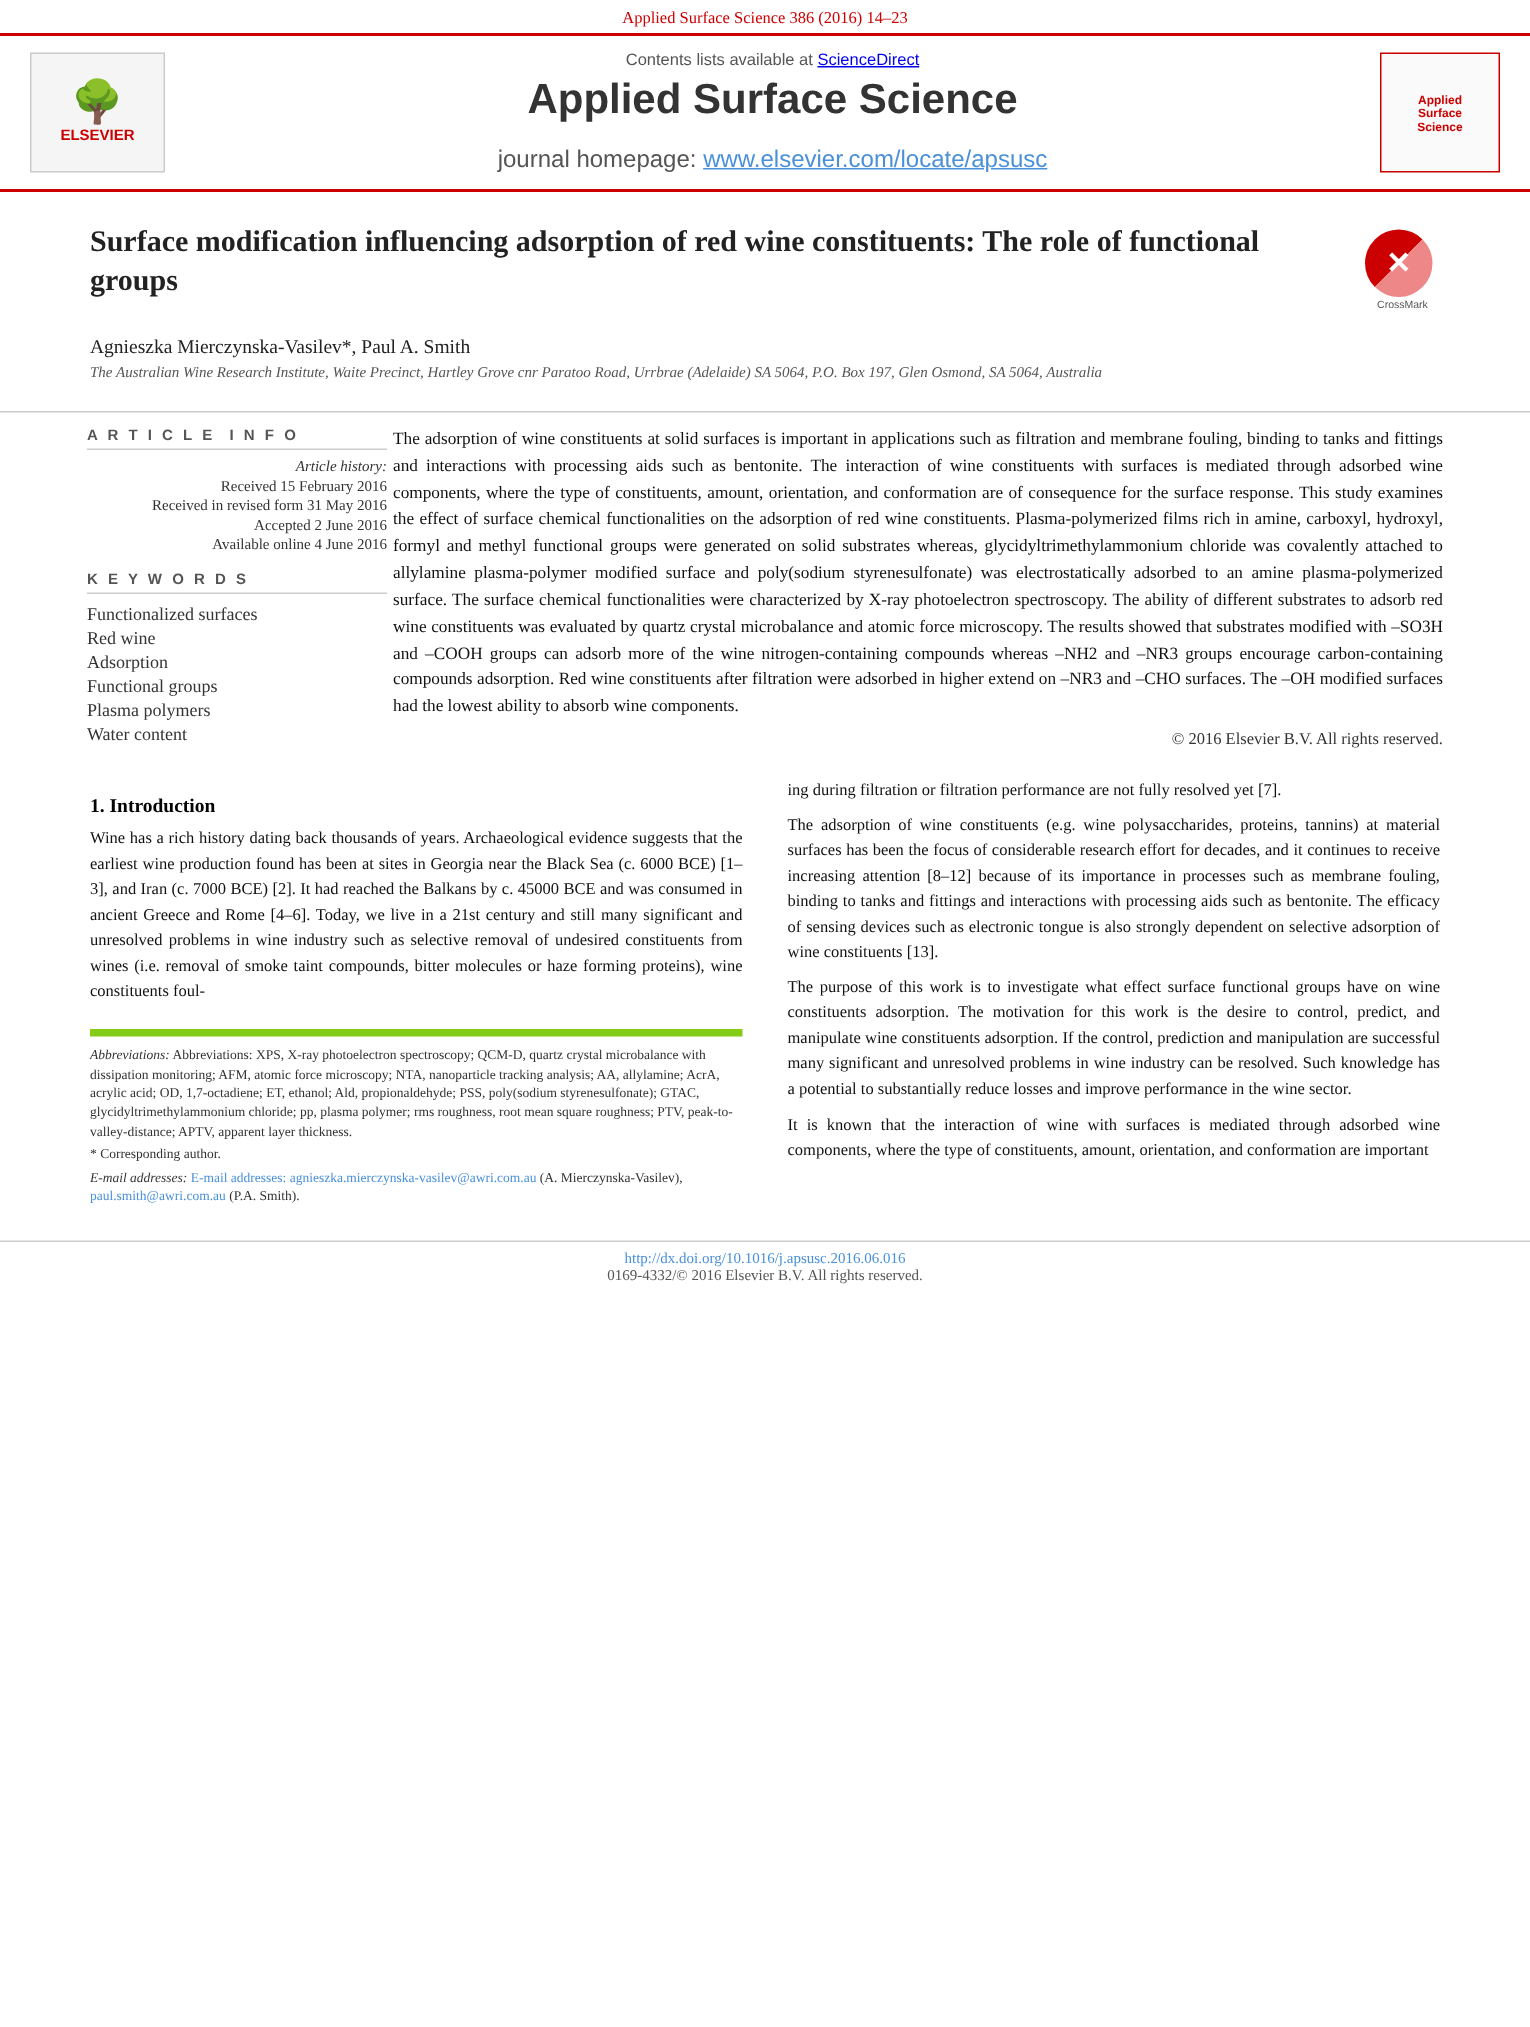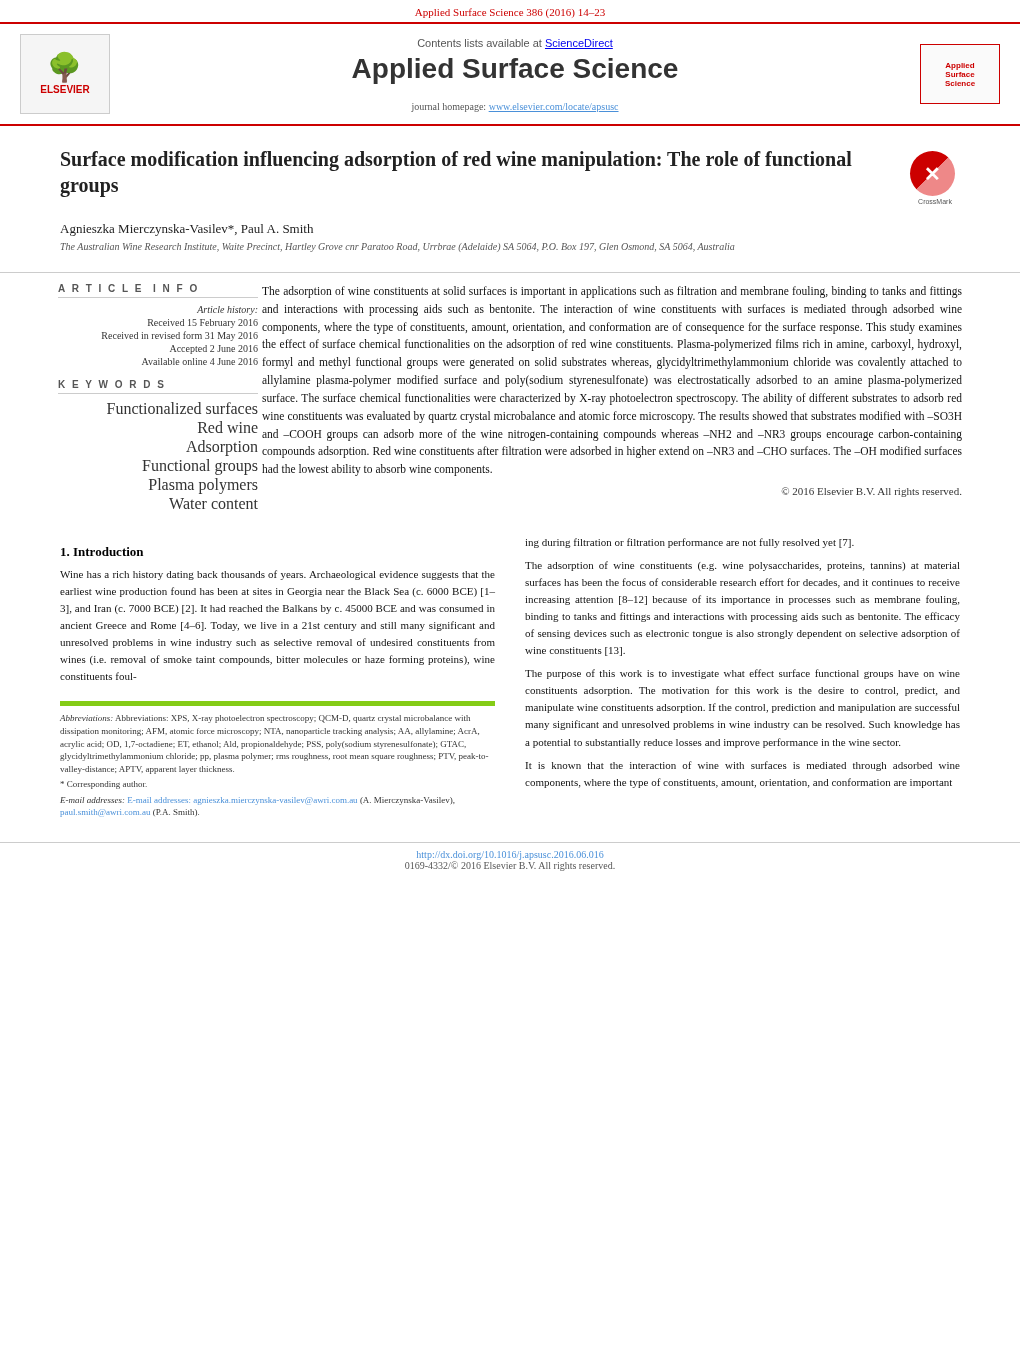--- a/index.html
+++ b/index.html
@@ -70,31 +70,31 @@
       font-family: Arial, sans-serif;
     }
     .journal-title {
       font-size: 28px;
       font-weight: bold;
       color: #333;
       font-family: Arial, sans-serif;
       margin-bottom: 4px;
     }
     .journal-homepage {
-      font-size: 10px;
-      color: #555;
-      font-family: Liberation Serif, serif;
+      font-size: 16px;
+      color: #555;
+      font-family: Liberation Sans, sans-serif;
       margin-top: 16px;
     }
     .journal-homepage a { color: #4a90d9; }
     .journal-logo {
       width: 80px;
       flex-shrink: 0;
       border: 1px solid #c00;
-      height: 60px;
+      height: 80px;
       display: flex;
       align-items: center;
       justify-content: center;
       background: #fafafa;
     }
     .journal-logo-inner {
       text-align: center;
       font-size: 7px;
       color: #444;
       font-family: Arial, sans-serif;
@@ -179,24 +179,23 @@
       font-size: 10px;
       margin-bottom: 2px;
       color: #333;
       text-align: right;
     }
     .article-info-item .label {
       font-style: italic;
     }
     .keywords-section { margin-top: 12px; }
     .keyword-item {
-      font-size: 16px;
+      font-size: 12px;
       color: #333;
       margin-bottom: 1px;
-      text-align: right;
     }
     .abstract-text {
       font-size: 11.5px;
       line-height: 1.55;
       color: #111;
       text-align: justify;
     }
     .abstract-text p { margin-bottom: 6px; }
     .copyright {
       text-align: right;
@@ -282,21 +281,21 @@
 
     <div class="journal-logo">
       <div class="journal-logo-inner">
         <div class="journal-logo-title">Applied<br>Surface<br>Science</div>
       </div>
     </div>
   </div>
 
   <div class="article-header">
     <div class="article-title-row">
-      <div class="article-title">Surface modification influencing adsorption of red wine manipulation: The role of functional groups</div>
+      <div class="article-title">Surface modification influencing adsorption of red wine constituents: The role of functional groups</div>
       <div class="crossmark-logo">
         <div class="crossmark-circle">✕</div>
         <div style="font-size:7px;text-align:center;margin-top:2px;font-family:Arial,sans-serif;color:#555;">CrossMark</div>
       </div>
     </div>
     <div class="authors">
       <span>Agnieszka Mierczynska-Vasilev*, Paul A. Smith</span>
     </div>
     <div class="affiliation">The Australian Wine Research Institute, Waite Precinct, Hartley Grove cnr Paratoo Road, Urrbrae (Adelaide) SA 5064, P.O. Box 197, Glen Osmond, SA 5064, Australia</div>
   </div>

